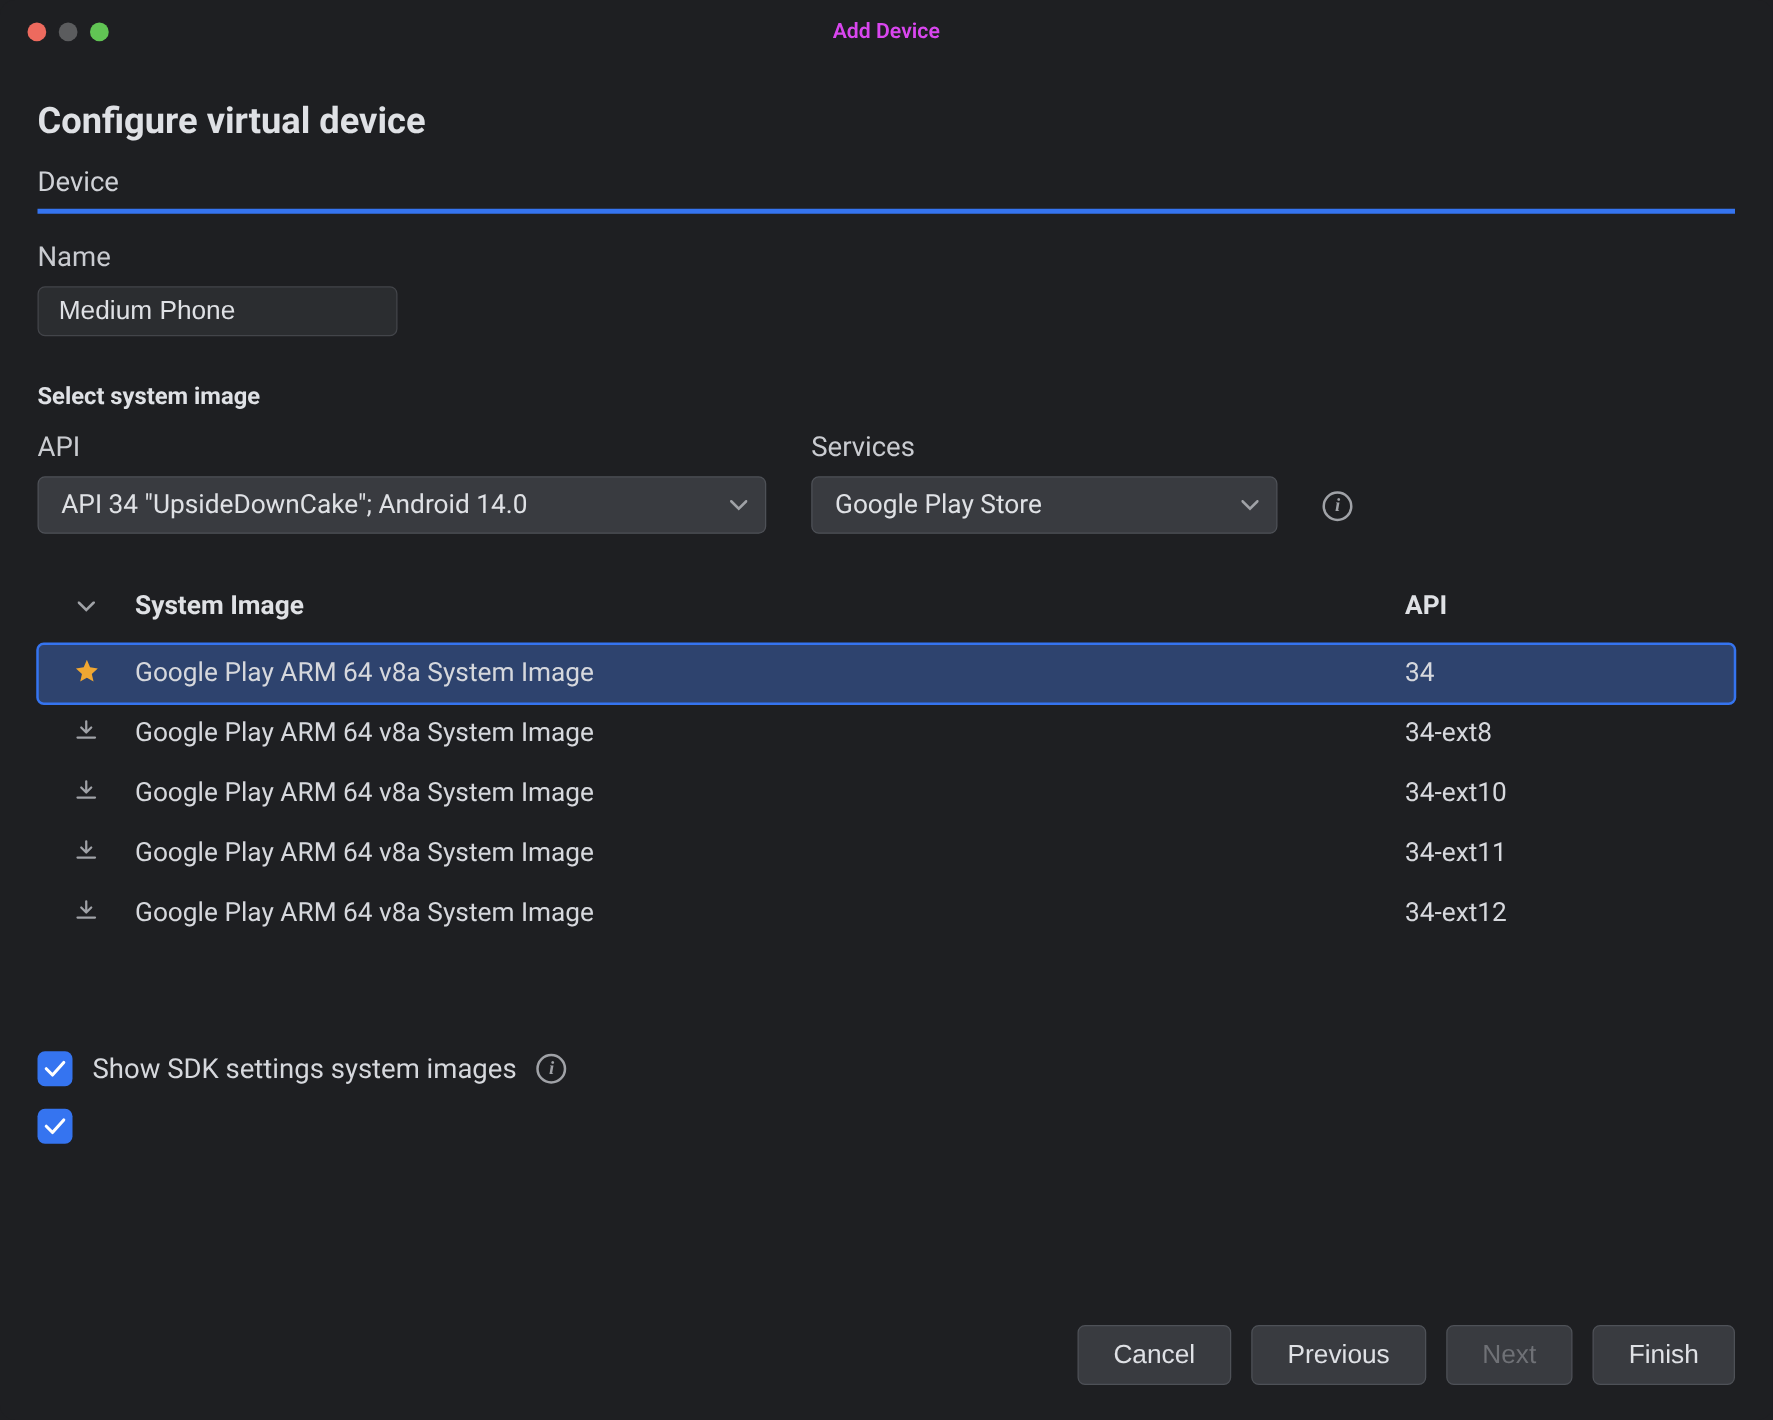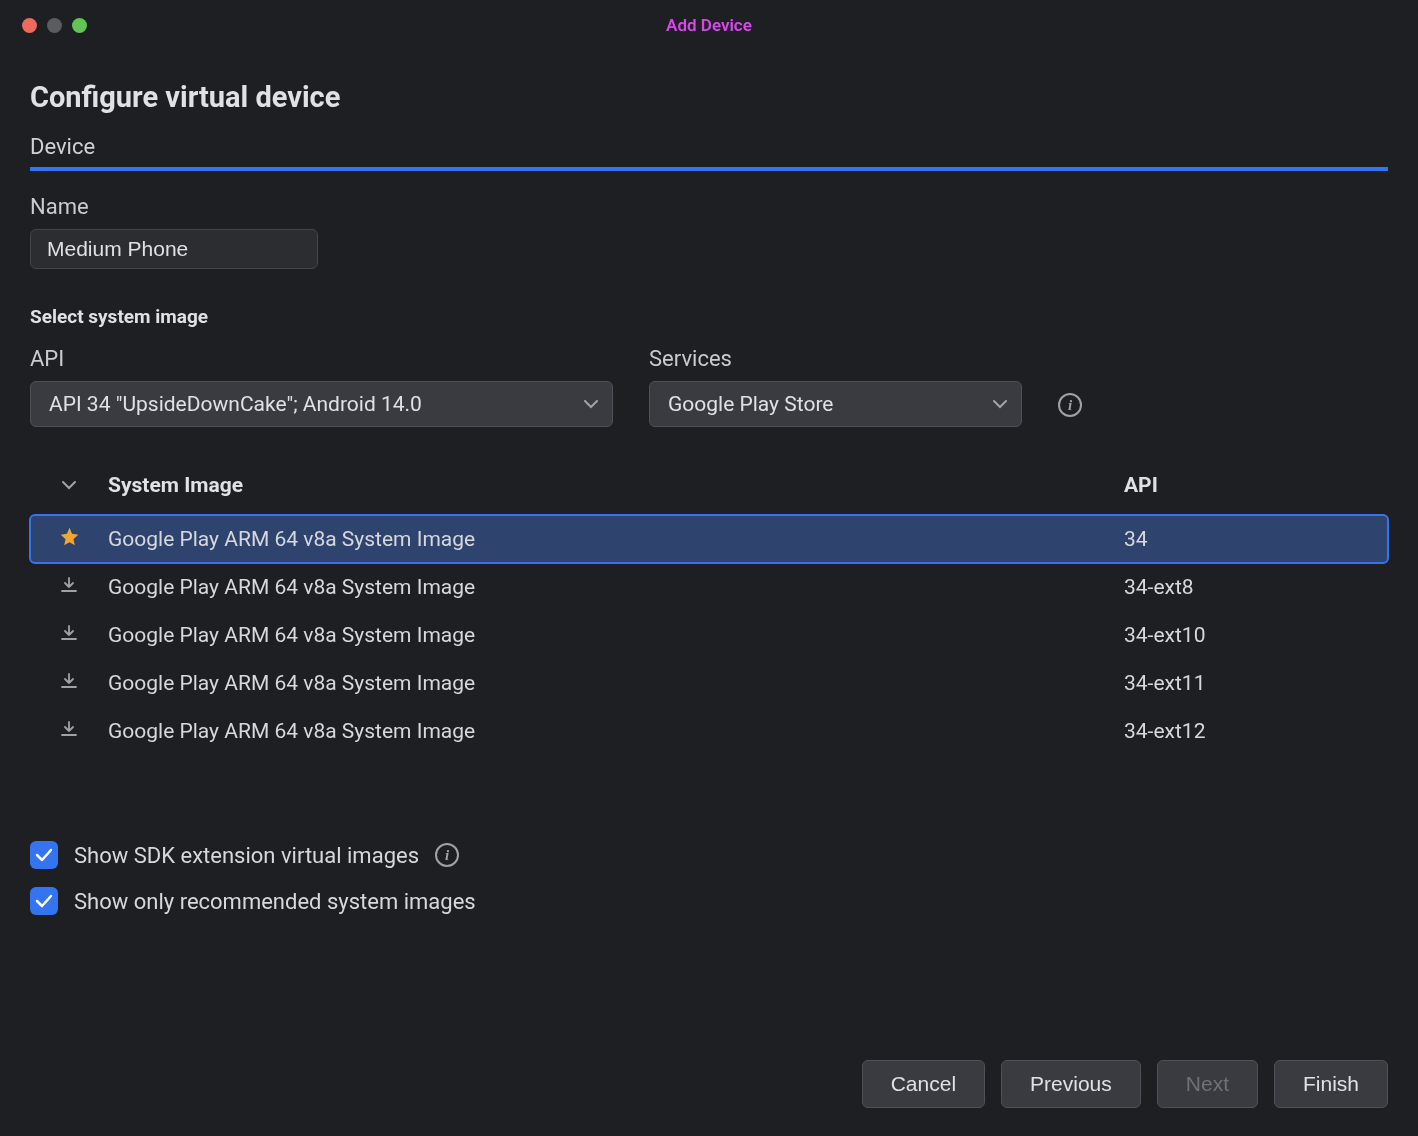--- a/index.html
+++ b/index.html
@@ -233,32 +233,31 @@
           </div>
         </div>
     </div>
 
     <div class="checkbox-row first">
       <div class="checkbox">
         <svg viewBox="0 0 18 14">
             <path d="M2 7 L7 12 L16 2" stroke="#fff" stroke-width="2.5" fill="none" stroke-linecap="round" stroke-linejoin="round"></path>
           </svg>
       </div>
-      <span class="checkbox-label">Show SDK extension virtual images</span>
+      <span class="checkbox-label">Show SDK settings system images</span>
       <div class="info-icon" style="margin:0">
           <span class="info-icon-inner">i</span>
         </div>
     </div>
     <div class="checkbox-row">
       <div class="checkbox">
         <svg viewBox="0 0 18 14">
             <path d="M2 7 L7 12 L16 2" stroke="#fff" stroke-width="2.5" fill="none" stroke-linecap="round" stroke-linejoin="round"></path>
           </svg>
       </div>
-      <span class="checkbox-label">Show only recommended system images</span>
     </div>
 
   </div>
 
   <div class="footer">
     <button class="btn">Cancel</button>
     <button class="btn">Previous</button>
     <button class="btn disabled">Next</button>
     <button class="btn">Finish</button>
   </div>

